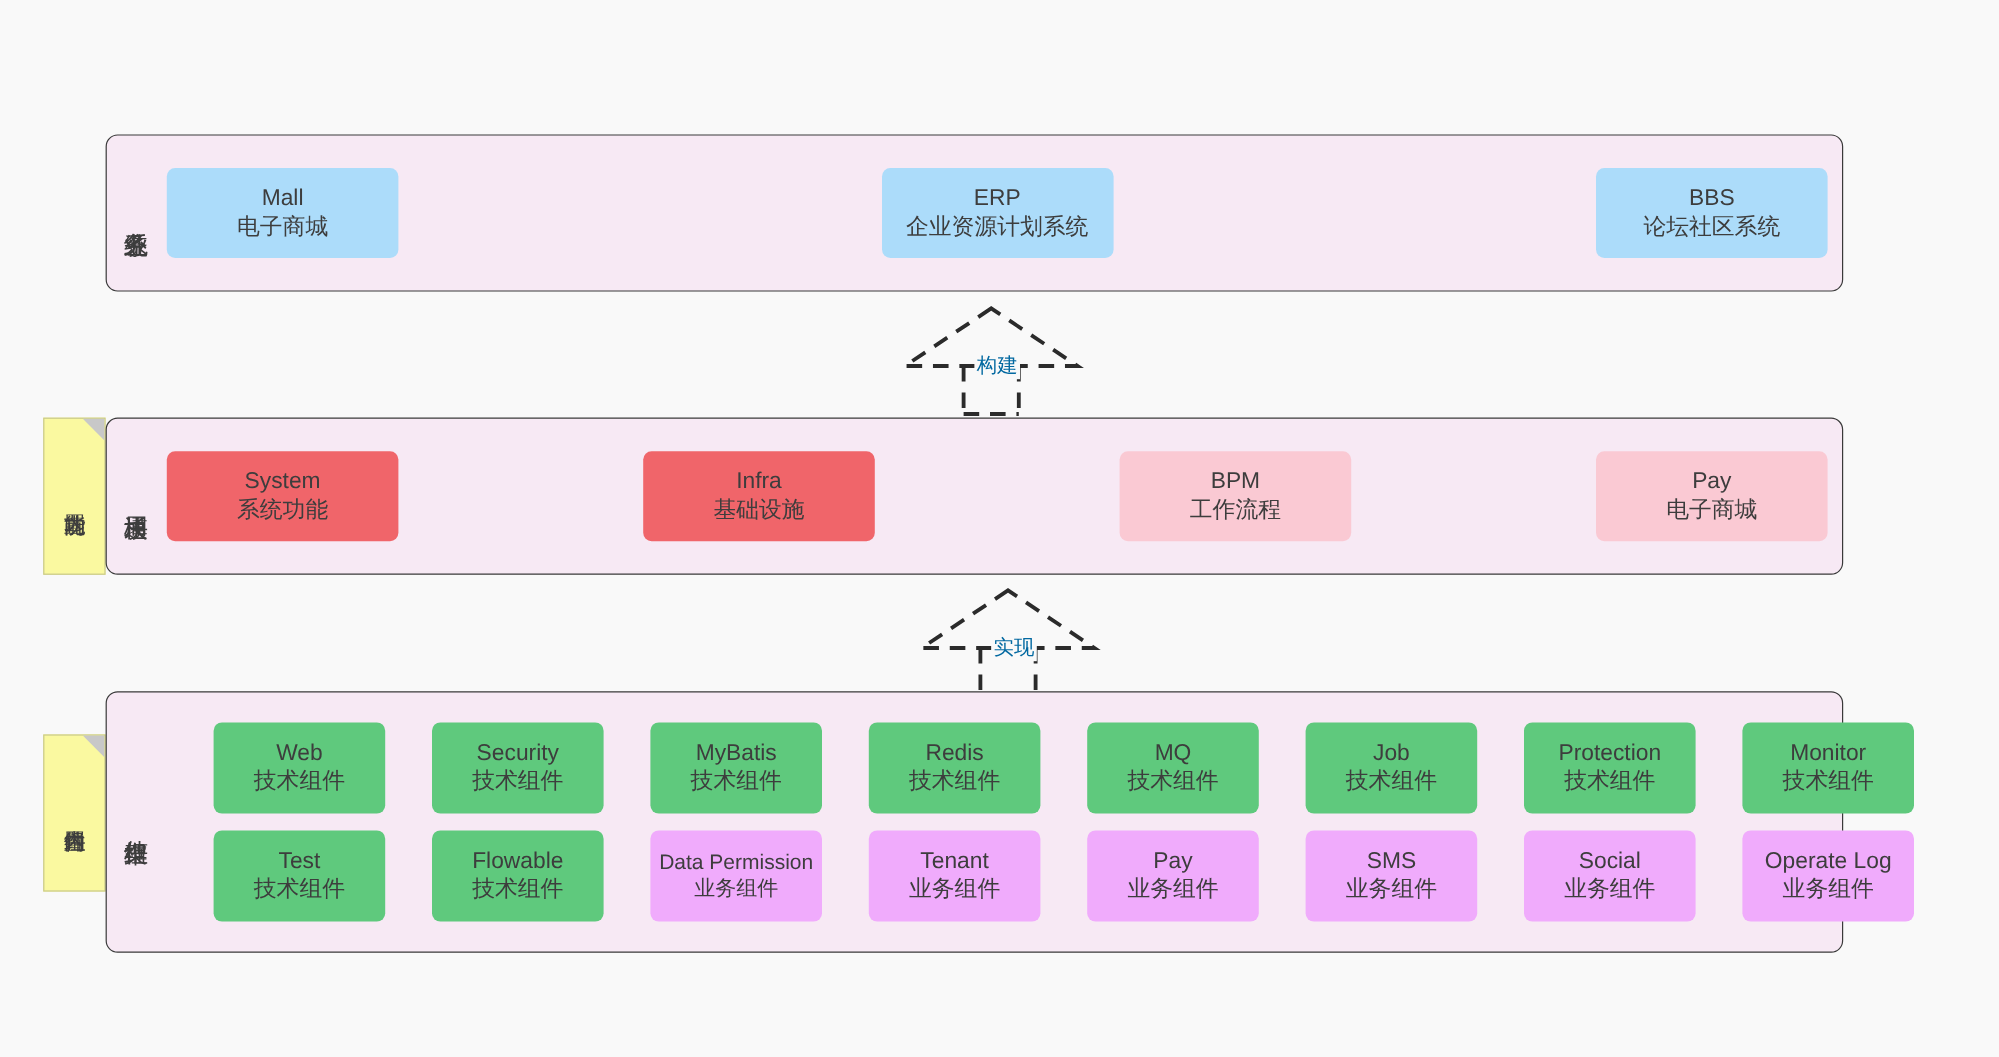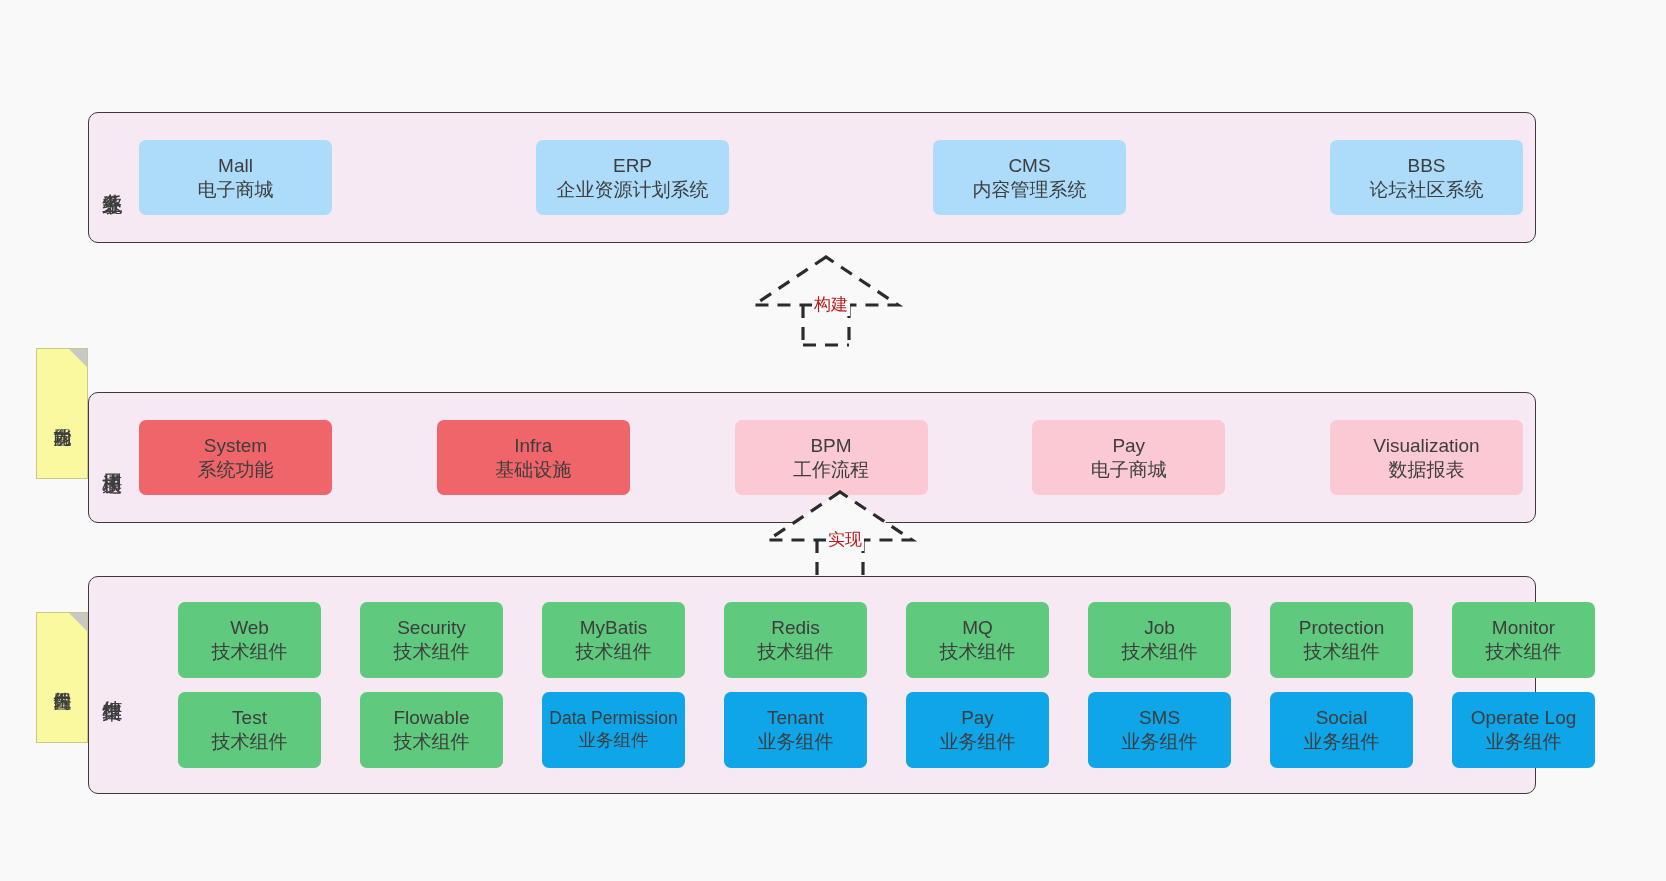--- a/index.html
+++ b/index.html
@@ -73,27 +73,27 @@
     padding:4px 6px;
   }
   .card .en{font-size:19px;}
   .card .cn{font-size:19px;}
   .card.small .en,.card.small .cn{font-size:17.5px;}
 
   .blue{background:#acdcfa;}
   .red{background:#f0656a;}
   .pinklite{background:#fac9d3;}
   .green{background:#5fc97d;}
-  .greenlite{background:#0ea5e9;}
+  .greenlite{background:#f0abfc;}
 
   
   #layer-business{left:88px;top:112px;width:1448px;height:131px;}
   #layer-business .card{width:193px;height:75px;}
 
-  #layer-modules{left:88px;top:348px;width:1448px;height:131px;margin-top:44px;}
+  #layer-modules{left:88px;top:348px;width:1448px;height:131px;}
   #layer-modules .card{width:193px;height:75px;}
 
   #layer-framework{left:88px;top:576px;width:1448px;height:218px;}
   #layer-framework .card{width:143px;height:76px;margin-left:39px;}
 
   
   .note{
     position:absolute;
     width:52px;
     background:#faf9a0;
@@ -118,21 +118,21 @@
     border-top:18px solid #c8c8c8;
   }
   #note-builtin-func{left:36px;top:348px;height:131px;}
   #note-builtin-comp{left:36px;top:612px;height:131px;}
 
   
   .arrow{position:absolute;}
   .arrow-label{
     position:absolute;
     font-size:17px;
-    color:#b91c1c;
+    color:#0369a1;
     background:#f9f9f9;
     padding:0 2px;
     white-space:nowrap;
     user-select:none;
   }
   #arrow-build{left:752px;top:255px;width:160px;height:92px;}
   #arrow-build-label{left:812px;top:293px;}
   #arrow-impl{left:766px;top:490px;width:160px;height:92px;}
   #arrow-impl-label{left:826px;top:528px;}
 </style>
@@ -146,24 +146,20 @@
     <div class="layer-body">
       <div class="card blue">
         <span class="en">Mall</span>
         <span class="cn">电子商城</span>
       </div>
       <div class="card blue">
         <span class="en">ERP</span>
         <span class="cn">企业资源计划系统</span>
       </div>
       <div class="card blue">
-        <span class="en">CMS</span>
-        <span class="cn">内容管理系统</span>
-      </div>
-      <div class="card blue">
         <span class="en">BBS</span>
         <span class="cn">论坛社区系统</span>
       </div>
     </div>
   </div>
 
   <svg class="arrow" id="arrow-build" viewBox="0 0 160 92">
     <polygon points="74,2 2,50 146,50" fill="#f9f9f9" stroke="#2b2b2b" stroke-width="3.2" stroke-dasharray="13 9" stroke-linejoin="miter"></polygon>
     <line x1="51" y1="50" x2="51" y2="90" stroke="#2b2b2b" stroke-width="3.2" stroke-dasharray="13 9"></line>
     <line x1="97" y1="50" x2="97" y2="90" stroke="#2b2b2b" stroke-width="3.2" stroke-dasharray="13 9"></line>
@@ -188,24 +184,20 @@
         <span class="cn">基础设施</span>
       </div>
       <div class="card pinklite">
         <span class="en">BPM</span>
         <span class="cn">工作流程</span>
       </div>
       <div class="card pinklite">
         <span class="en">Pay</span>
         <span class="cn">电子商城</span>
       </div>
-      <div class="card pinklite">
-        <span class="en">Visualization</span>
-        <span class="cn">数据报表</span>
-      </div>
     </div>
   </div>
 
   <svg class="arrow" id="arrow-impl" viewBox="0 0 160 92">
     <polygon points="74,2 2,50 146,50" fill="#f9f9f9" stroke="#2b2b2b" stroke-width="3.2" stroke-dasharray="13 9" stroke-linejoin="miter"></polygon>
     <line x1="51" y1="50" x2="51" y2="90" stroke="#2b2b2b" stroke-width="3.2" stroke-dasharray="13 9"></line>
     <line x1="97" y1="50" x2="97" y2="90" stroke="#2b2b2b" stroke-width="3.2" stroke-dasharray="13 9"></line>
     <line x1="51" y1="90" x2="97" y2="90" stroke="#2b2b2b" stroke-width="3.2" stroke-dasharray="13 9"></line>
   </svg>
   <div class="arrow-label" id="arrow-impl-label">实现</div>

